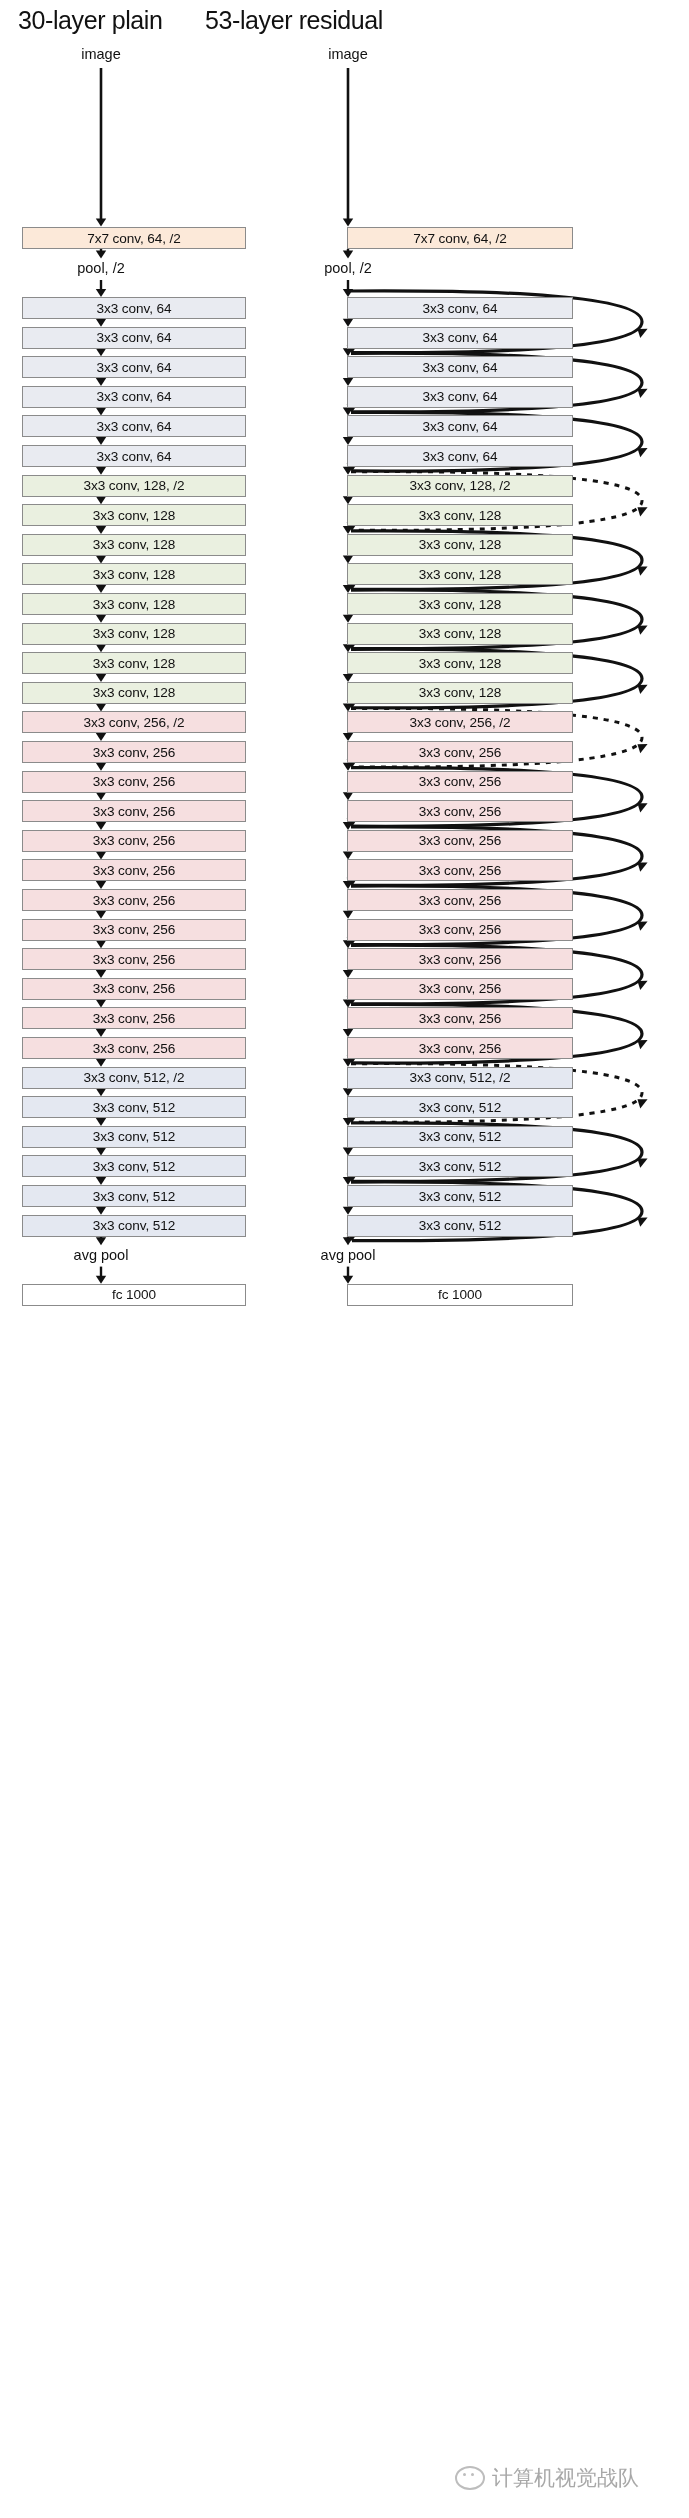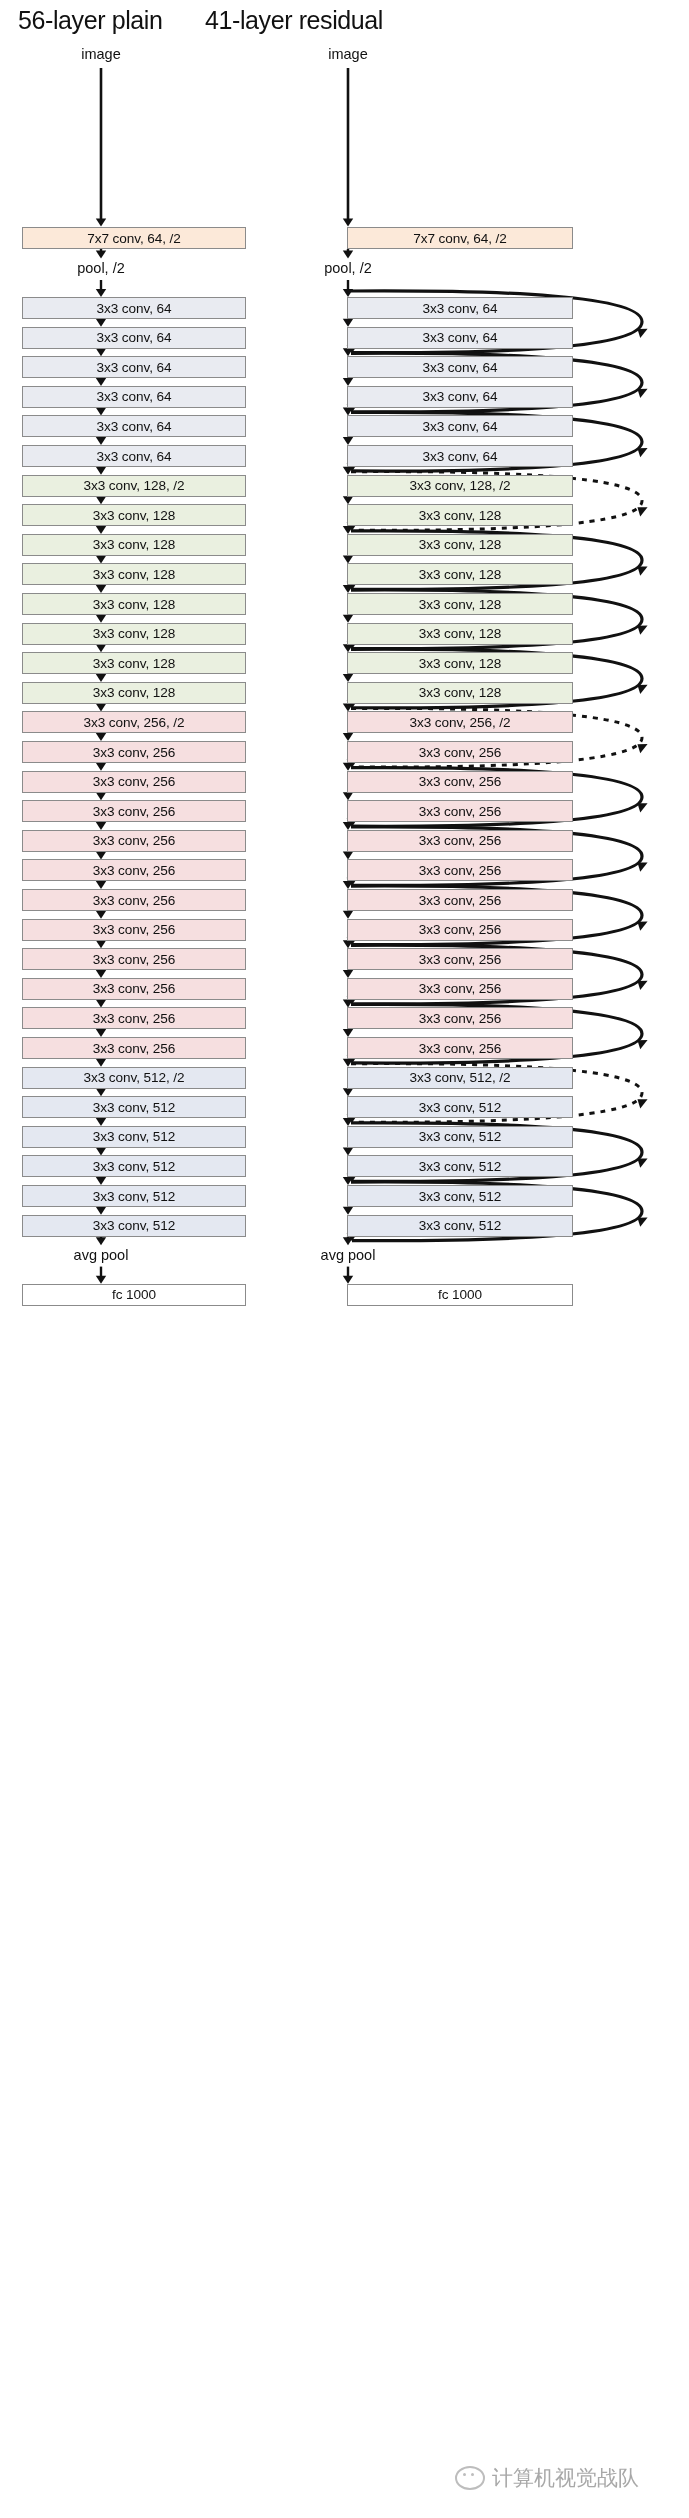--- a/index.html
+++ b/index.html
@@ -39,22 +39,22 @@
     background:#bdbdbd;top:5px;
   }
   .wm-icon::before{left:6px;}
   .wm-icon::after{left:14px;}
 </style>
 </head>
 <body>
 
 <div id="stage">
 
-  <div class="col-title" id="title-left" style="left:18px;top:6px;">56-layer plain</div>
-  <div class="col-title" id="title-right" style="left:205px;top:6px;">41-layer residual</div>
+  <div class="col-title" id="title-left" style="left:18px;top:6px;">30-layer plain</div>
+  <div class="col-title" id="title-right" style="left:205px;top:6px;">53-layer residual</div>
 
   <svg class="layer" id="edges" viewBox="0 0 689 2518" xmlns="http://www.w3.org/2000/svg">
       <defs>
         <marker id="ah" markerWidth="7" markerHeight="7" refX="3.2" refY="3" orient="auto" markerUnits="strokeWidth">
           <path d="M0,0 L0,6 L6.2,3 z" fill="#111111"></path>
         </marker>
         <marker id="ahd" markerWidth="7" markerHeight="7" refX="3.2" refY="3" orient="auto" markerUnits="strokeWidth">
           <path d="M0,0 L0,6 L6.2,3 z" fill="#111111"></path>
         </marker>
       </defs>

